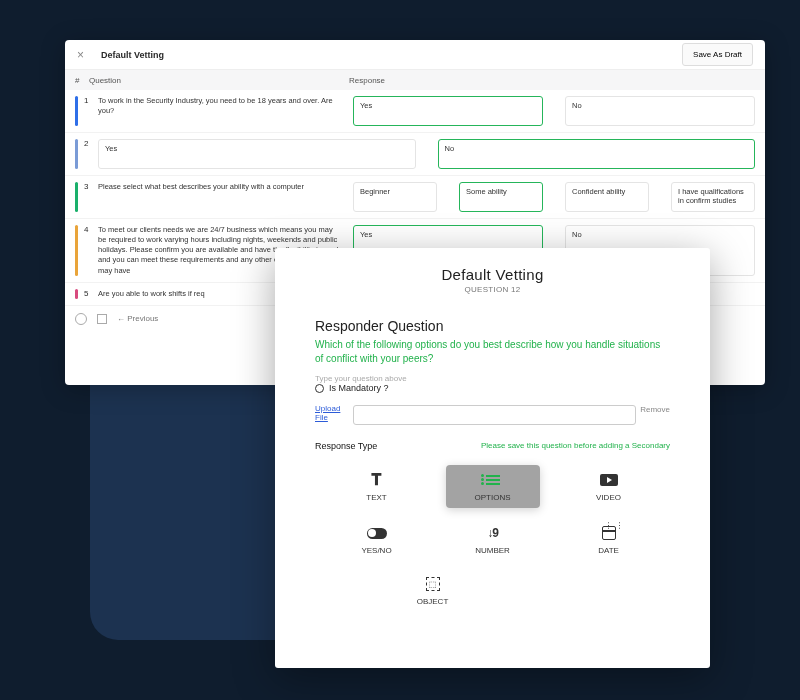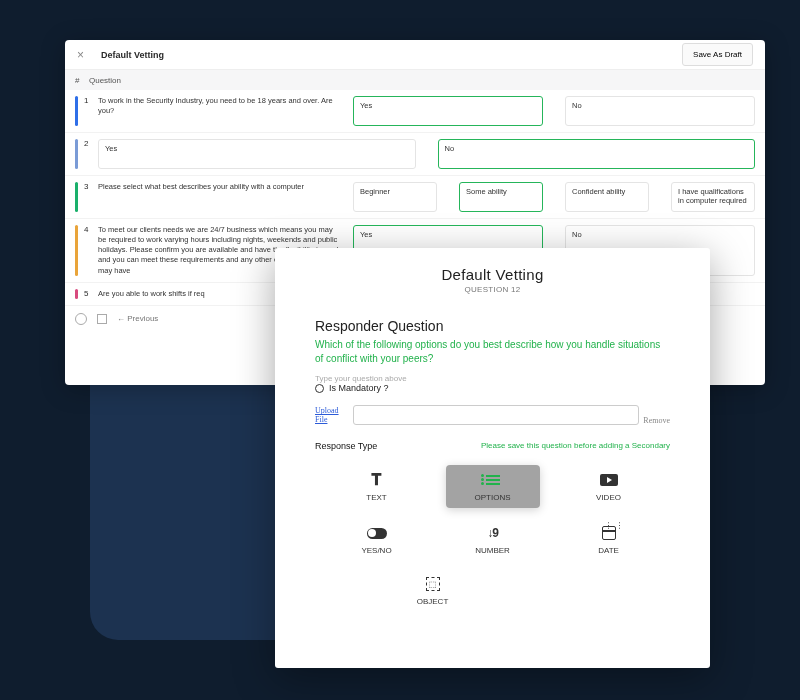--- a/index.html
+++ b/index.html
@@ -73,21 +73,21 @@
     font-size:10px; color:#222;
     padding:18px 40px 10px 40px;
   }
   .pf-title { text-align:center; font-size:15px; font-weight:400; letter-spacing:.3px; }
   .pf-sub { text-align:center; font-size:8px; color:#777; margin-top:2px; letter-spacing:.3px;}
   .pf-h { font-size:14px; font-weight:400; margin-top:24px; }
   .pf-q { color:#22b24c; font-size:10px; line-height:1.4; margin-top:4px; font-weight:500;}
   .pf-hint { font-size:8px; color:#aaa; margin-top:8px; }
   .pf-mand { font-size:9px; display:flex; align-items:center; gap:5px; }
   .pf-mand .radio{ width:9px;height:9px;border:1.3px solid #333;border-radius:50%; display:inline-block;}
-  .pf-upload-row { display:flex; align-items:flex-end; gap:4px; margin-top:12px;font-family:Liberation Serif, serif; }
+  .pf-upload-row { display:flex; align-items:flex-start; gap:4px; margin-top:12px; }
   .pf-upload { color:#2c5bd8; font-size:8px; text-decoration:underline; width:34px; line-height:1.1;}
   .pf-input { flex:1; height:20px; border:1px solid #ccc; border-radius:3px; }
   .pf-remove { font-size:8px; color:#888; }
   .pf-rt-row { display:flex; justify-content:space-between; margin-top:16px; font-size:9px; }
   .pf-rt-label { color:#111; }
   .pf-rt-warn { color:#22b24c; font-size:8px; }
   .rt-grid { display:grid; grid-template-columns:repeat(3,94px); justify-content:center; gap:10px 22px; margin-top:14px;}
   .rt-item { display:flex; flex-direction:column; align-items:center; gap:4px; font-size:8px; color:#333; padding:6px 4px; border-radius:4px;}
   .rt-item.sel { box-shadow:0 2px 10px rgba(0,0,0,0.18); background:#a3a3a3;justify-content:center; }
   .rt-item.sel .rt-icon { color:#22b24c; }
@@ -118,20 +118,21 @@
 
 <div class="panel-back">
   <div class="pb-header">
     <span class="pb-close">×</span>
     <span class="pb-title">Default Vetting</span>
     <button class="pb-save">Save As Draft</button>
   </div>
   <div class="pb-thead">
     <div class="col-num">#</div>
     <div class="col-q">Question</div>
+    <div class="col-r">Response</div>
   </div>
 
   <div class="pb-row">
     <div class="stripe s1"></div>
     <div class="col-num">1</div>
     <div class="q-text">To work in the Security Industry, you need to be 18 years and over. Are you?</div>
     <div class="resp">
       <div class="opt sel">Yes</div>
       <div class="opt">No</div>
     </div>
@@ -147,21 +148,21 @@
   </div>
 
   <div class="pb-row">
     <div class="stripe s3"></div>
     <div class="col-num">3</div>
     <div class="q-text">Please select what best describes your ability with a computer</div>
     <div class="resp">
       <div class="opt">Beginner</div>
       <div class="opt sel">Some ability</div>
       <div class="opt">Confident ability</div>
-      <div class="opt">I have qualifications in computer required</div>
+      <div class="opt">I have qualifications in confirm studies</div>
     </div>
   </div>
 
   <div class="pb-row">
     <div class="stripe s4"></div>
     <div class="col-num">4</div>
     <div class="q-text">To meet our clients needs we are 24/7 business which means you may be required to work varying hours including nights, weekends and public holidays. Please confirm you are available and have the flexibility to work and you can meet these requirements and any other commitments you may have</div>
     <div class="resp">
       <div class="opt sel">Yes</div>
       <div class="opt">No</div>

